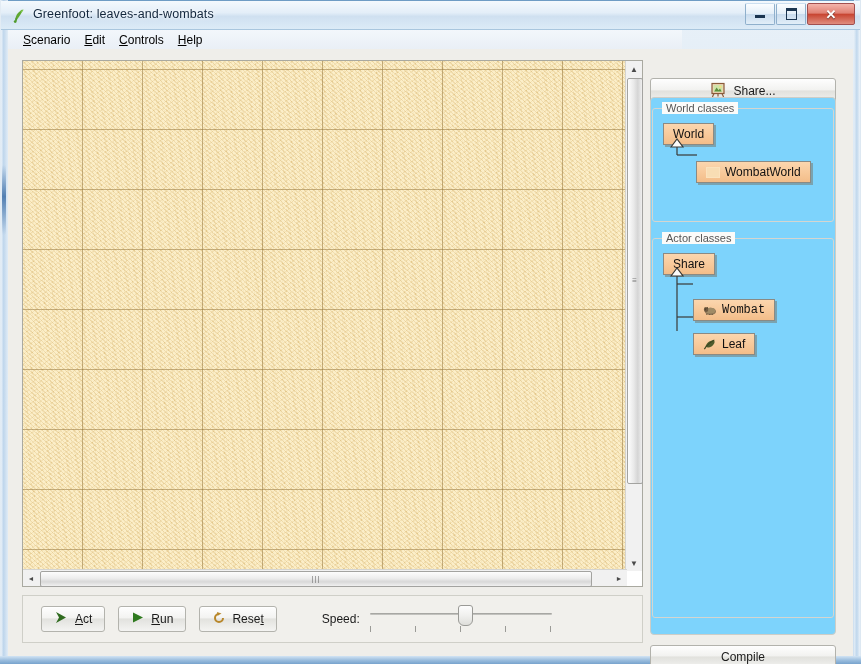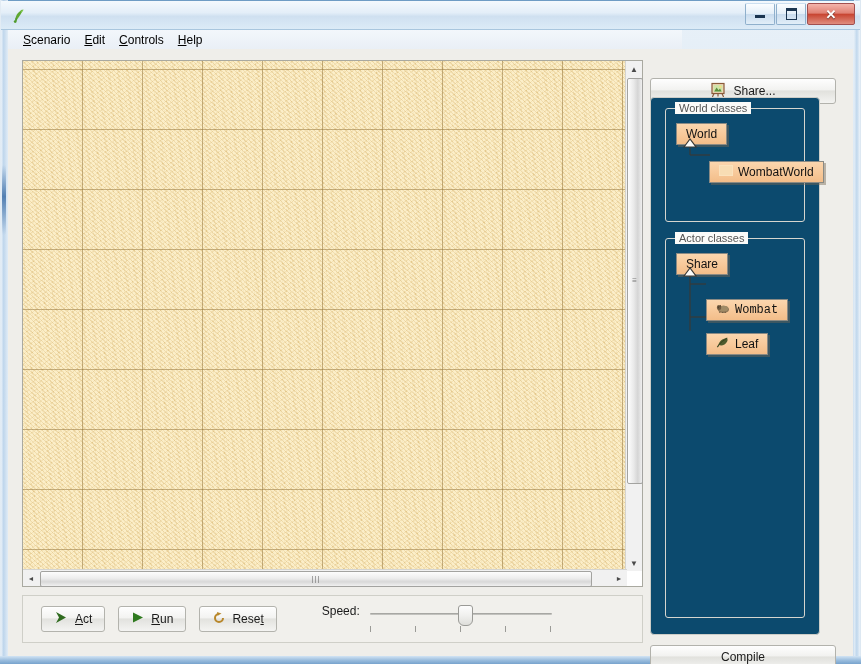--- a/index.html
+++ b/index.html
@@ -220,21 +220,21 @@
     display: flex; align-items: center; justify-content: center;
     gap: 6px;
     font-size: 12px; color: #1a1a1a;
     padding: 0 12px;
     cursor: default;
     box-shadow: inset 0 1px 0 rgba(255,255,255,.9);
     white-space: nowrap;
   }
   .btn .mn { text-decoration: underline; }
   .ctrl-speed {
-    display: flex; 
+    display: flex; align-items: center;
     margin-left: 45px;
     gap: 10px;
   }
   .speed-label { font-size: 12px; color: #1a1a1a; }
   .slider {
     position: relative;
     width: 182px; height: 30px;
   }
   .slider-track {
     position: absolute;
@@ -270,46 +270,46 @@
     border-radius: 3px;
     background: linear-gradient(180deg, #fefefe 0%, #f2f2f0 45%, #e1e1dd 50%, #f3f3f1 100%);
     display: flex; align-items: center; justify-content: center;
     gap: 7px;
     font-size: 12px; color: #1a1a1a;
     cursor: default;
   }
   .class-browser {
     position: absolute;
     left: 642px; top: 48px;
-    width: 170px; height: 538px;
+    width: 186px; height: 538px;
     box-sizing: border-box;
     border: 1px solid #cdcdc7;
     border-radius: 4px;
-    background: #0c4a6e;
-    padding: 10px 14px;
+    background: #7dd3fc;
+    padding: 10px 1px;
   }
   .group {
     position: relative;
     border: 1px solid #d5d5cf;
     border-radius: 3px;
     margin-bottom: 16px;
     padding: 14px 10px 12px 10px;
   }
   .group-title {
     position: absolute;
     left: 9px; top: -7px;
     background: #fbfbf9;
     padding: 0 4px;
     font-size: 11px; color: #555;
   }
   .group.actor { min-height: 300px; }
 
   .cls {
     display: inline-flex;
-    align-items: flex-start;
+    align-items: center;
     gap: 5px;
     border: 1px solid #8a8a84;
     background: linear-gradient(180deg, #fbd6ae 0%, #f8cb9d 45%, #f3bd89 100%);
     box-shadow: 2px 2px 0 rgba(120,105,85,.45);
     padding: 3px 9px;
     font-size: 12px;
     color: #111;
     cursor: default;
     white-space: nowrap;
   }
@@ -342,20 +342,21 @@
 
   <div class="titlebar">
     <div class="title-icon">
       <svg width="17" height="17" viewBox="0 0 17 17">
         <path d="M5 14 C4 11 5 8 7 6 C8.5 4.5 10 3 11.5 2.5 C11 5 10 7 8.5 9 C7.5 10.5 6 12.5 5.5 14 Z" fill="#5fa832"></path>
         <path d="M4.5 14.5 C4 13 4.2 11.5 5 10.3 C5.6 11.6 5.5 13.2 5 14.6 Z" fill="#3f8a22"></path>
         <circle cx="4.2" cy="14.6" r="1.4" fill="#4f9a2a"></circle>
         <path d="M9.5 4 C10.6 3.2 11.8 2.8 12.6 2.6 C12.2 3.8 11.4 5 10.4 5.9 Z" fill="#7cc44b"></path>
       </svg>
     </div>
+    <div class="title-text">Greenfoot: leaves-and-wombats</div>
     <div class="win-btns">
       <div class="wbtn">
         <div class="glyph">
             <div class="minbar"></div>
           </div>
       </div>
       <div class="wbtn">
         <div class="glyph">
             <div class="maxbox"></div>
           </div>

